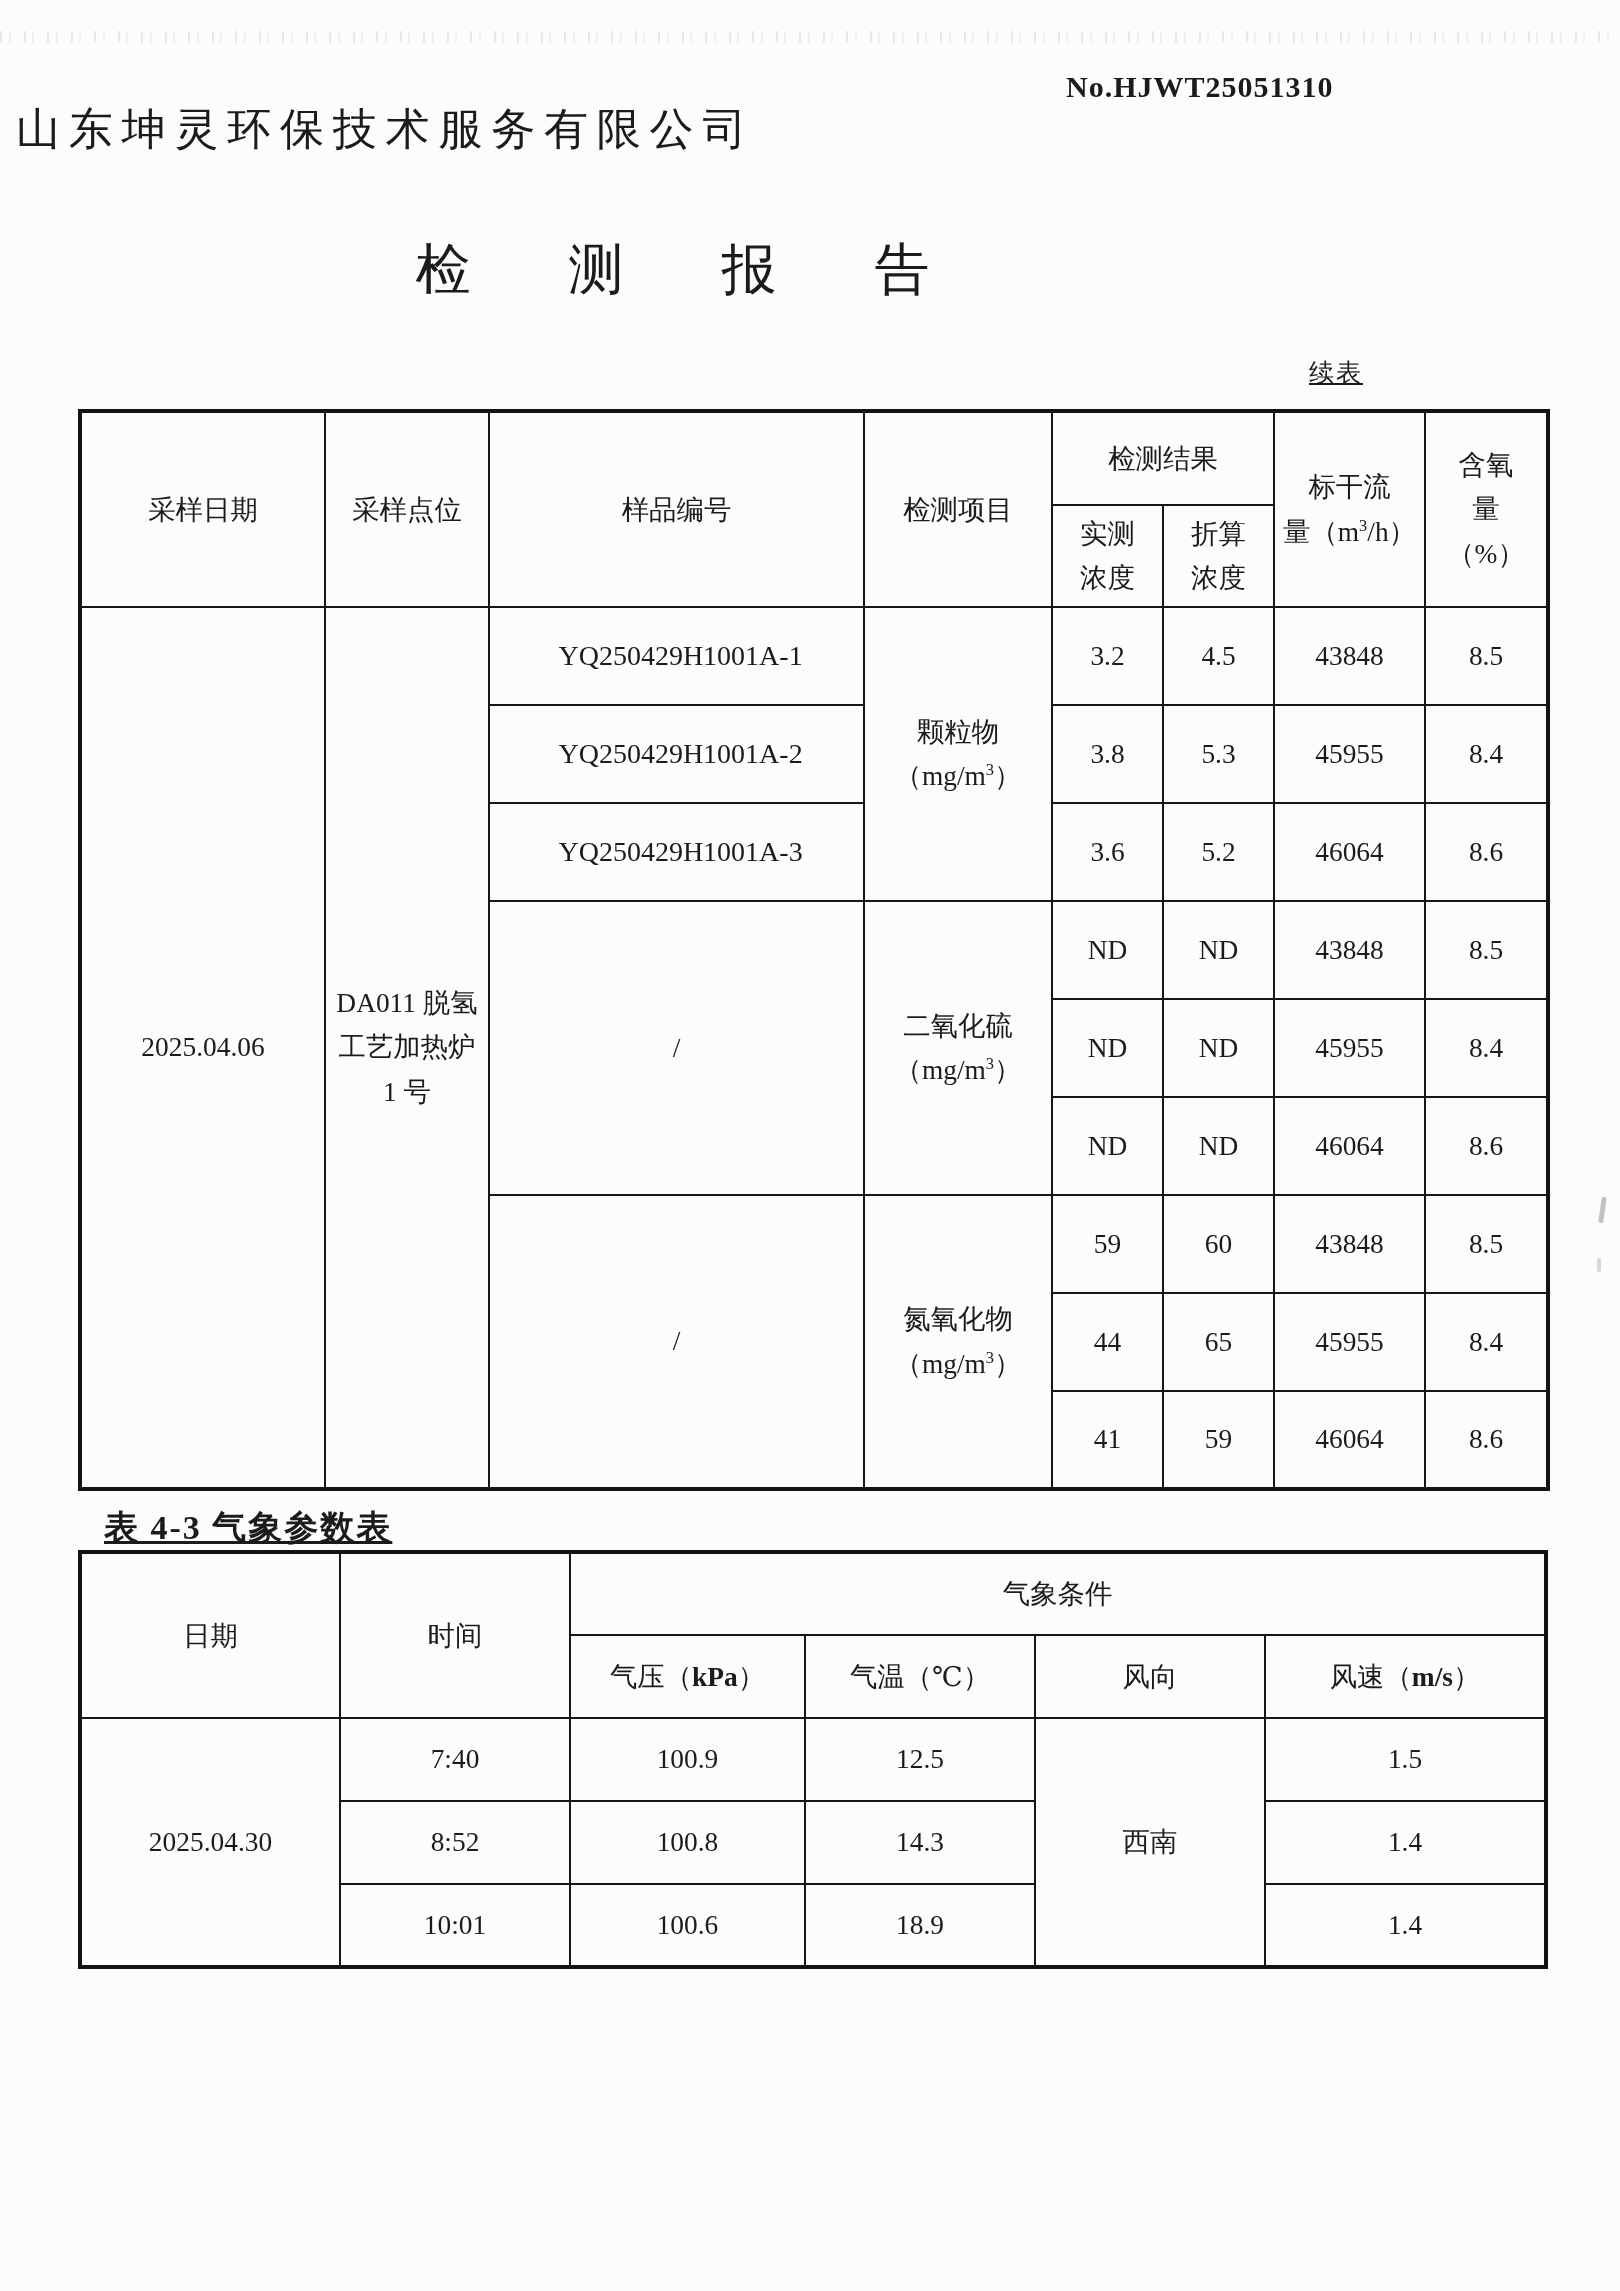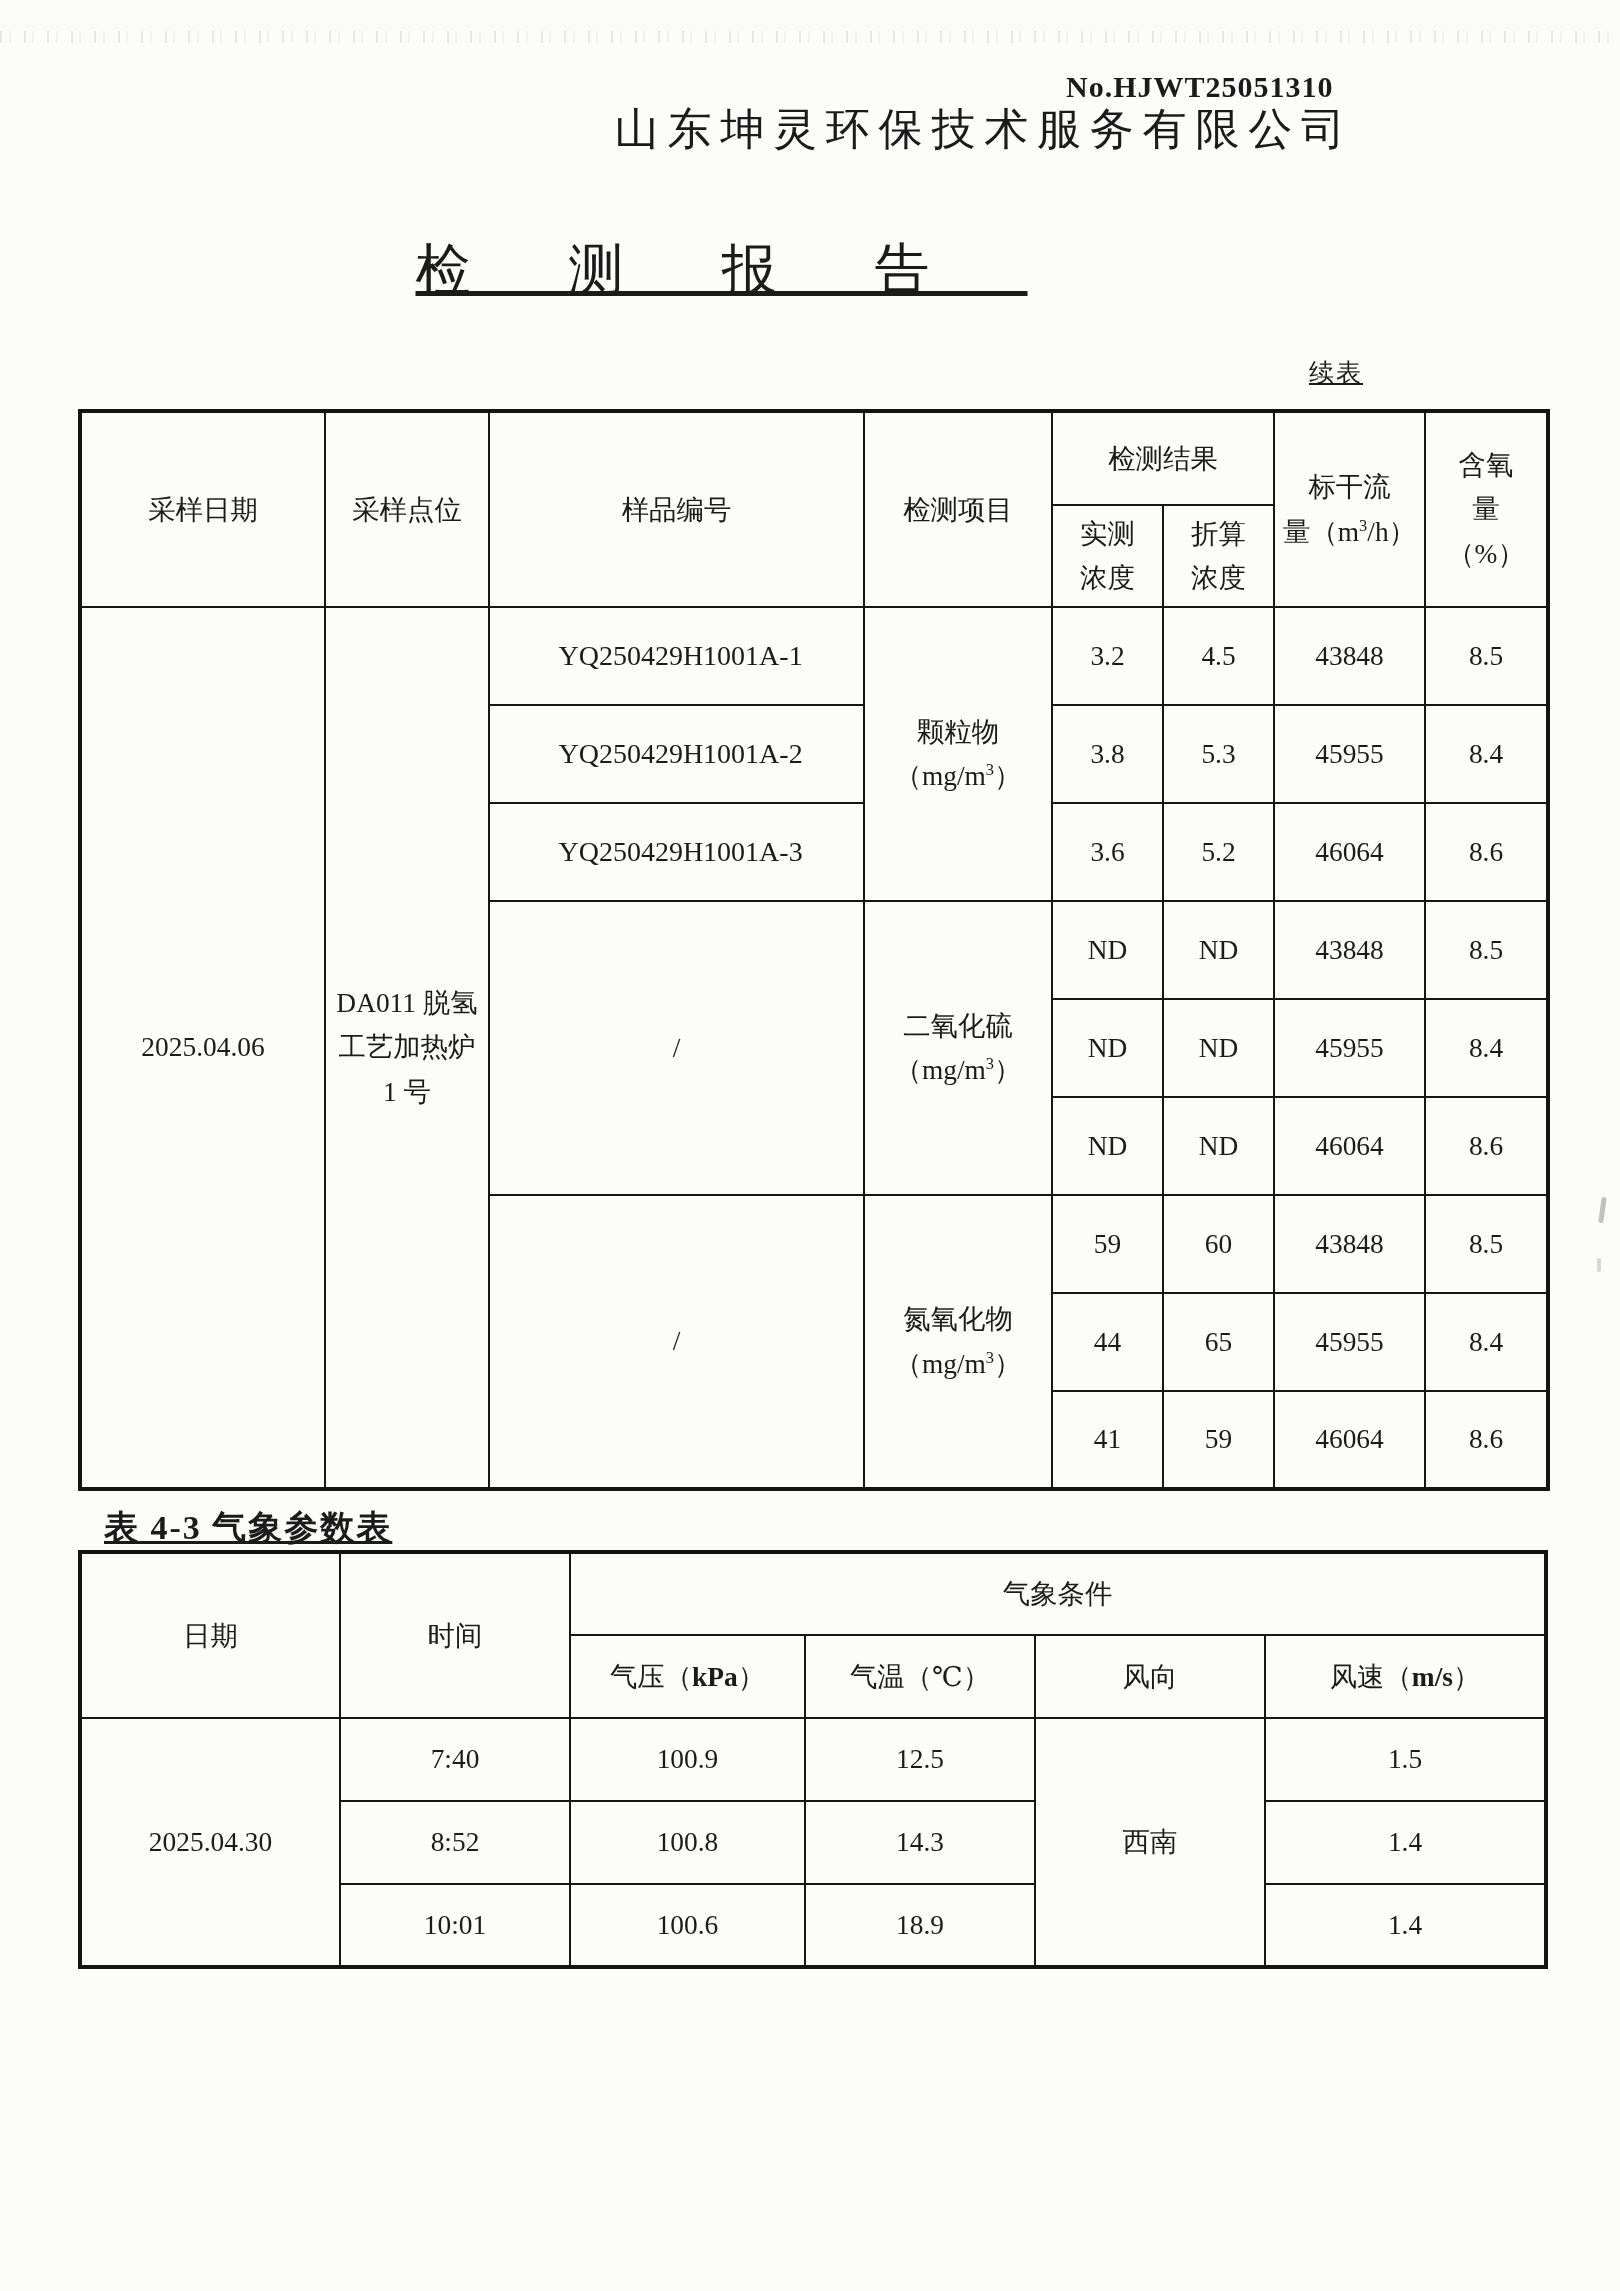--- a/index.html
+++ b/index.html
@@ -23,28 +23,28 @@
     background:#8f8f8f; opacity:.55; border-radius:2px; transform:rotate(8deg); }
   .scan-mark-2{ position:absolute; left:1597px; top:1227px; width:3.9px; height:13.7px;
     background:#aaa; opacity:.45; border-radius:2px; }
 
   .doc-no{
     position:absolute; top:39px; left:1066px;
     font-size:30px; font-weight:bold; letter-spacing:1px;
   }
   .company{
     position:absolute; top:69px; left:0; width:1345px;
-    display:flex; justify-content:flex-end;
+    display:flex; justify-content:flex-start;padding-left:16px;
   }
   .company .inner{ font-size:44px; letter-spacing:8.8px; margin-right:-8.8px; }
   .title{
     position:absolute; top:202px; left:0; width:1345px;
     display:flex; justify-content:center;
   }
-  .title .inner{ font-size:55px; letter-spacing:98px; margin-right:-98px;text-decoration:underline; }
+  .title .inner{ font-size:55px; letter-spacing:98px; margin-right:-98px; }
 
   .continued{ position:absolute; top:325px; left:1309px; font-size:25px; letter-spacing:2px;text-decoration:underline; }
 
   table{ border-collapse:collapse; table-layout:fixed; }
   td{ border:2px solid #161616; text-align:center; vertical-align:middle;
       font-size:27.4px; padding:0 3.9px; }
   .main-table{ position:absolute; top:378px; left:78px; width:1467px; border:4.9px solid #141414; }
   .main-table tr{ height:98px; }
   .main-table tr.h1{ height:94px; }
   .main-table tr.h2{ height:102px; }

